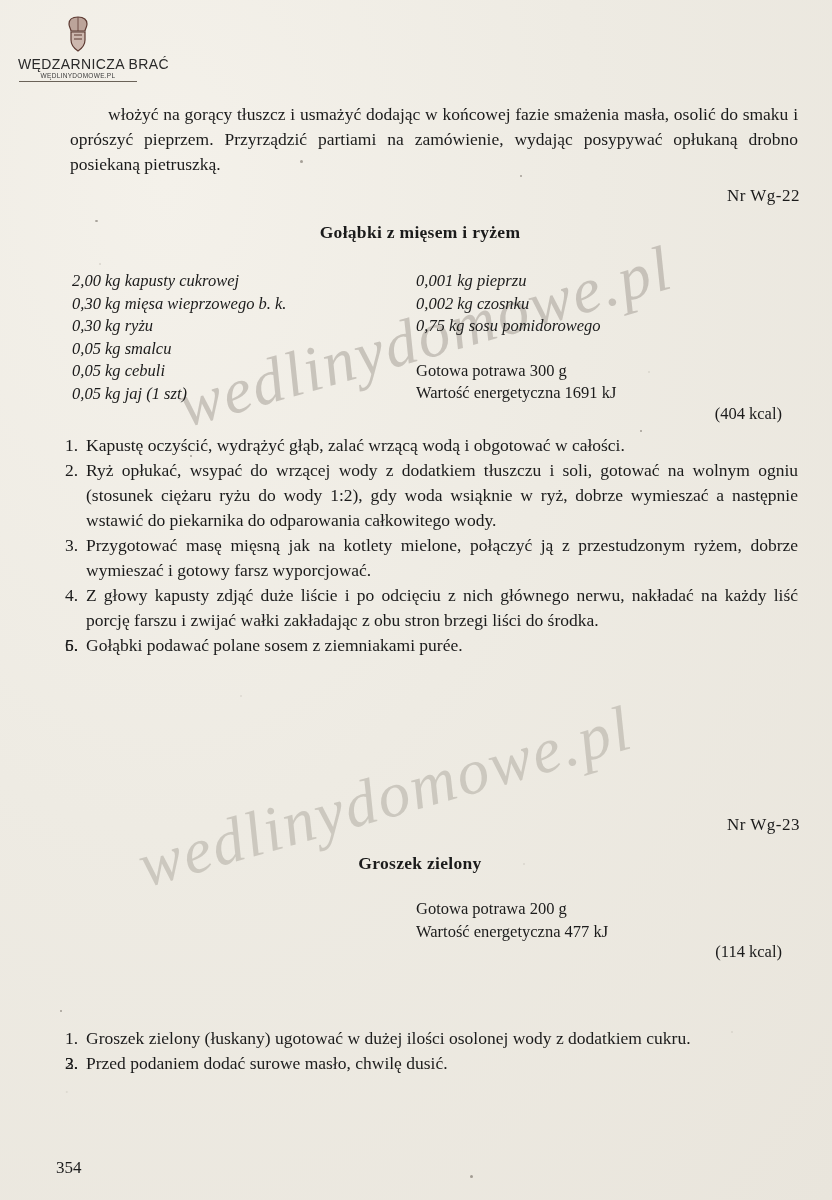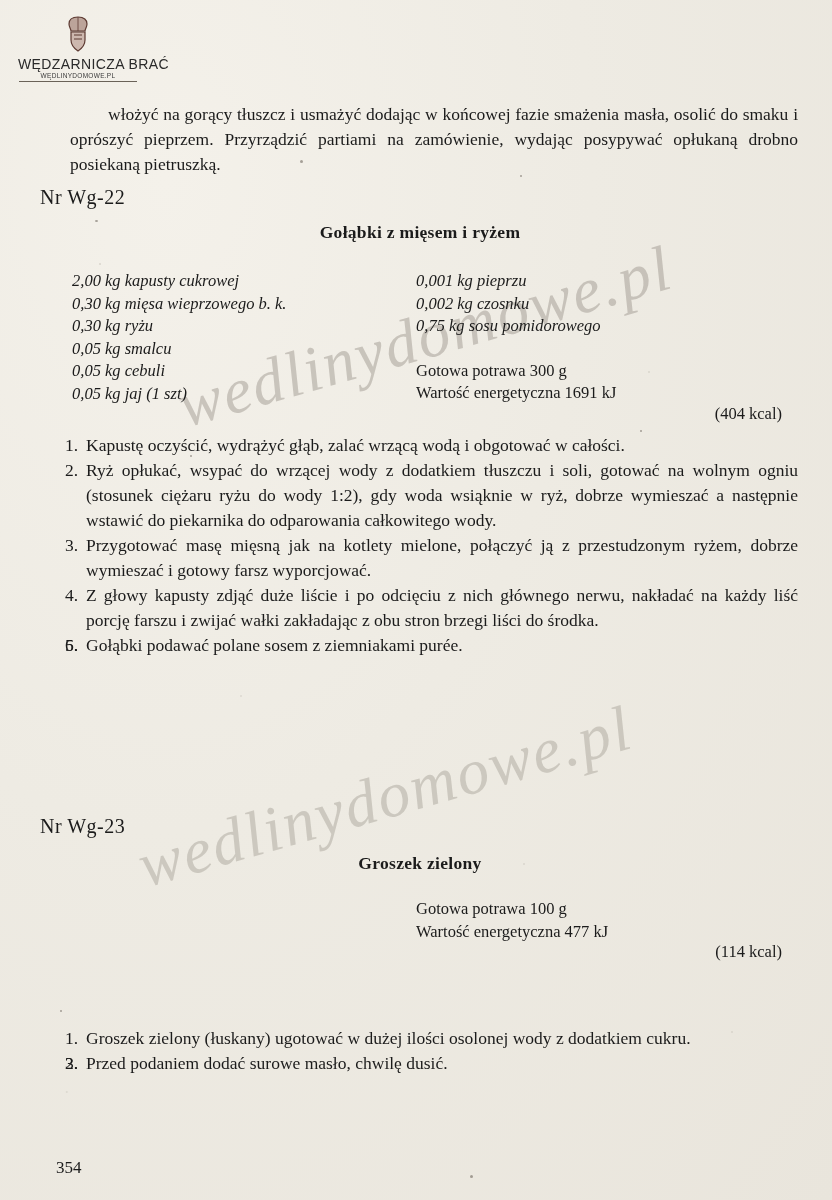--- a/index.html
+++ b/index.html
@@ -107,22 +107,22 @@
   .intro {
     left: 30px;
     top: 66px;
     width: 728px;
     text-indent: 38px;
   }
 
   .recipe-no {
     position: absolute;
     width: 100%;
-    text-align: left;
-    font-size: 20px;
+    text-align: right;
+    font-size: 17px;
     letter-spacing: .5px;
   }
   .recipe-title {
     position: absolute;
     width: 100%;
     text-align: center;
     font-size: 17.5px;
     font-weight: bold;
     letter-spacing: .3px;
   }
@@ -246,21 +246,21 @@
       <li><span class="num">4.</span><span>Z głowy kapusty zdjąć duże liście i po odcięciu z nich głównego nerwu, nakładać na każdy liść porcję farszu i zwijać wałki zakładając z obu stron brzegi liści do środka.</span></li>
       <li><span class="num">5.</span></li>
       <li><span class="num">6.</span><span>Gołąbki podawać polane sosem z ziemniakami purée.</span></li>
     </ol>
 
     <div class="recipe-no" style="top:815px;">Nr Wg-23</div>
     <div class="recipe-title" style="top:853px;">Groszek zielony</div>
 
 
     <div class="ingredients ing-col-right" style="top:898px;">
-      <div class="plain">Gotowa potrawa 100 g</div>
+      <div class="plain">Gotowa potrawa 200 g</div>
       <div class="plain">Wartość energetyczna 477 kJ</div>
     </div>
 
     <div class="kcal" style="top:942px;">(114 kcal)</div>
 
     <ol class="steps" style="top:1026px;">
       <li><span class="num">1.</span><span>Groszek zielony (łuskany) ugotować w dużej ilości osolonej wody z dodatkiem cukru.</span></li>
       <li><span class="num">2.</span></li>
       <li><span class="num">3.</span><span>Przed podaniem dodać surowe masło, chwilę dusić.</span></li>
     </ol>

